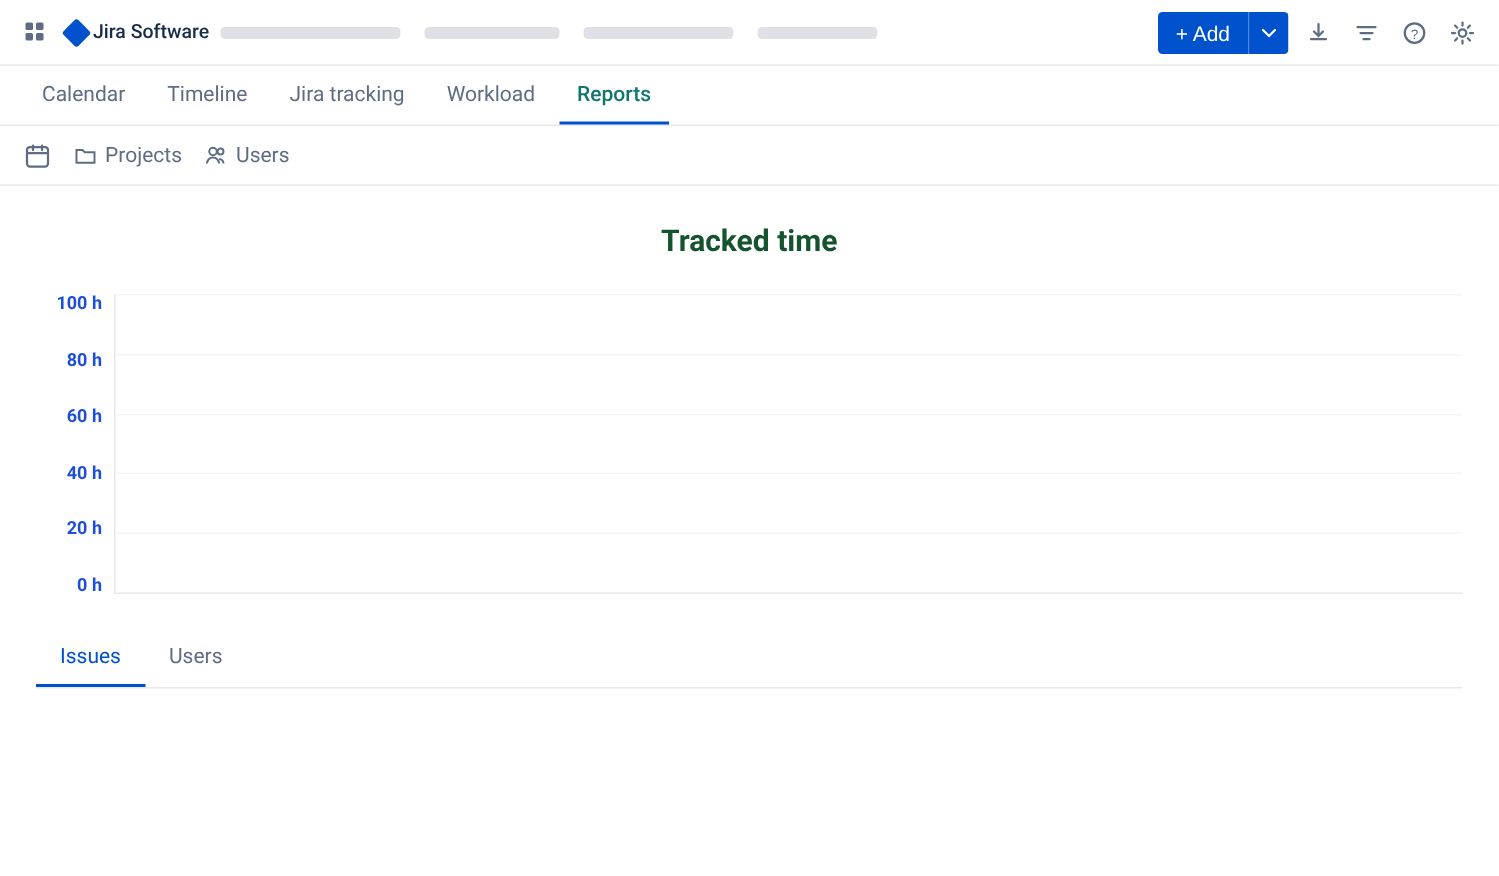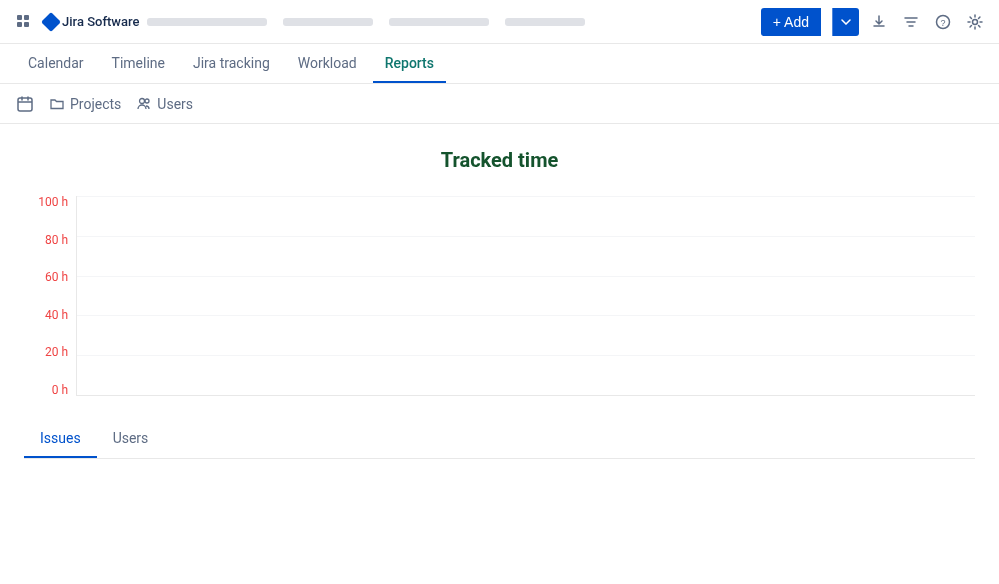--- a/index.html
+++ b/index.html
@@ -28,21 +28,21 @@
     .cal-icon { color: #5e6c84; cursor: pointer; display: flex; align-items: center; }
     .sub-nav-item { display: flex; align-items: center; gap: 6px; font-size: 14px; color: #5e6c84; cursor: pointer; padding: 4px 0; }
 
     
     .content { padding: 24px 24px 0 24px; }
     .chart-title { text-align: center; font-size: 20px; font-weight: 700; color: #14532d; margin-bottom: 24px; }
 
     
     .chart-area { display: flex; align-items: stretch; padding-left: 8px; }
     .y-axis { display: flex; flex-direction: column-reverse; justify-content: space-between; padding-right: 8px; min-width: 44px; text-align: right; }
-    .y-label { font-size: 12px; color: #ef4444; line-height: 1; }
+    .y-label { font-size: 12px; color: #1d4ed8; line-height: 1; font-weight: bold; }
     .chart-plot { flex: 1; border-left: 1px solid #e8e8e8; border-bottom: 1px solid #e8e8e8; height: 200px; position: relative; }
     .grid-line { position: absolute; width: 100%; border-top: 1px solid #f4f5f7; left: 0; }
 
     
     .bottom-tabs { display: flex; align-items: center; border-bottom: 1px solid #e8e8e8; margin-top: 24px; gap: 0; }
     .bottom-tab { padding: 10px 16px; font-size: 14px; color: #5e6c84; cursor: pointer; border-bottom: 2px solid transparent; }
     .bottom-tab.active { color: #0052CC; border-bottom: 2px solid #0052CC; }
 
     
     svg { display: block; }
@@ -65,21 +65,21 @@
       <span class="logo-text">Jira Software</span>
     </div>
     <div class="nav-placeholders">
       <div class="nav-placeholder" style="width:120px;"></div>
       <div class="nav-placeholder" style="width:90px;"></div>
       <div class="nav-placeholder" style="width:100px;"></div>
       <div class="nav-placeholder" style="width:80px;"></div>
     </div>
   </div>
   <div class="top-bar-right">
-    <div style="display:flex;gap:11px;">
+    <div style="display:flex;">
       <button class="add-btn">+ Add</button>
       <button class="add-btn-chevron">
         <svg width="10" height="6" viewBox="0 0 10 6">
           <path d="M1 1l4 4 4-4" stroke="#fff" stroke-width="1.5" fill="none" stroke-linecap="round"></path>
         </svg>
       </button>
     </div>
     <button class="icon-btn">
       <svg width="16" height="16" viewBox="0 0 16 16">
         <path d="M8 2v8M5 7l3 3 3-3M3 12h10" stroke="#5e6c84" stroke-width="1.5" fill="none" stroke-linecap="round"></path>

